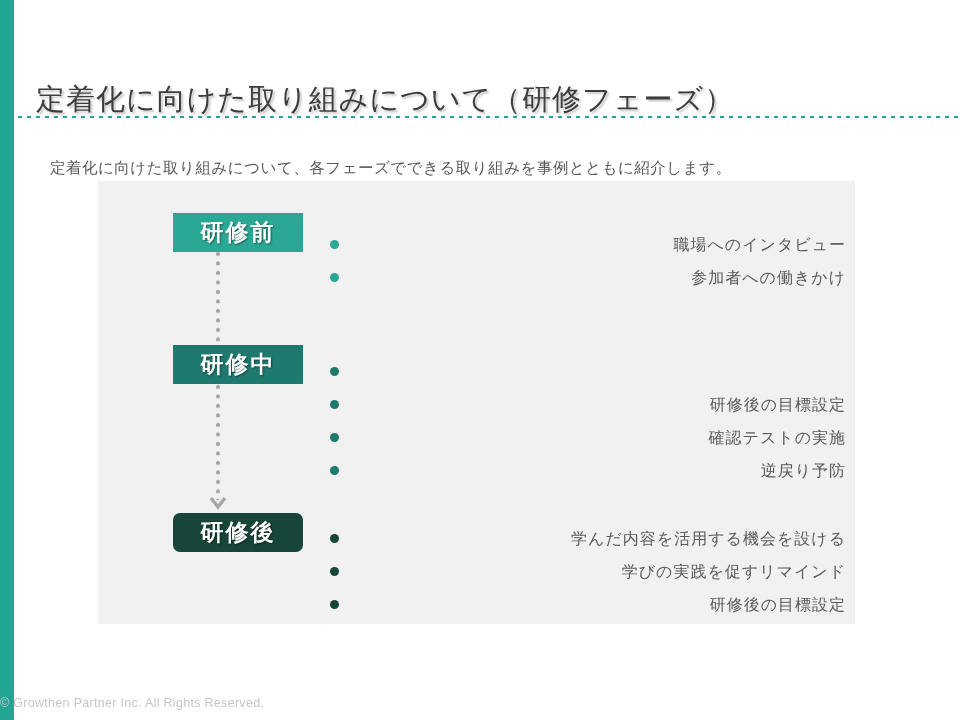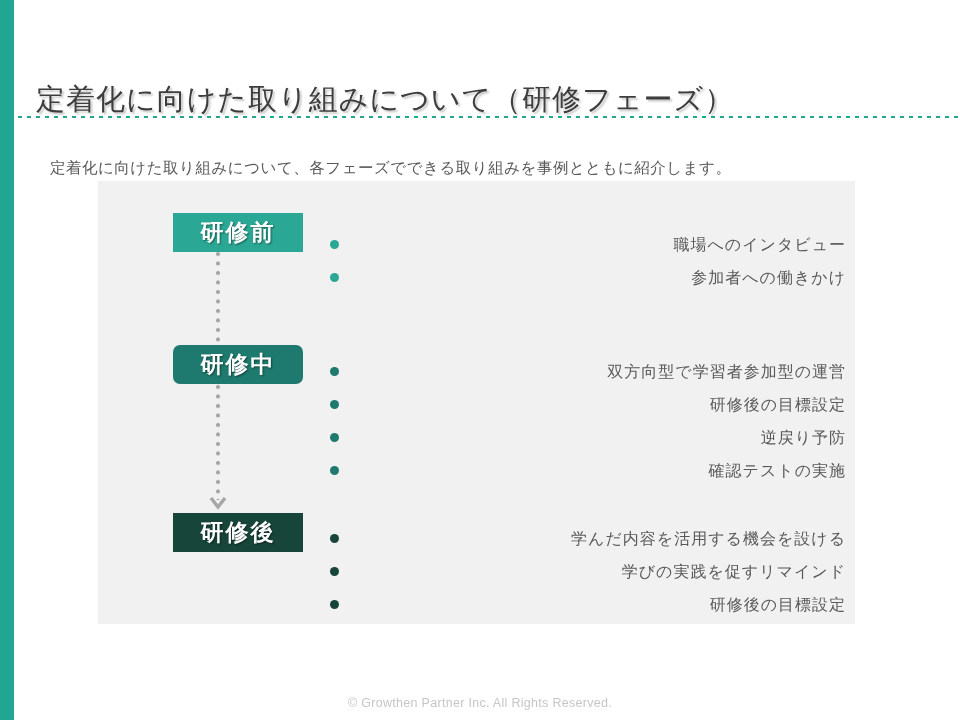--- a/index.html
+++ b/index.html
@@ -39,41 +39,41 @@
   
   .phase-box{
     position:absolute;left:153px;width:130px;height:39px;z-index:2;
     background:var(--c);
     color:#ffffff;font-size:23px;font-weight:bold;letter-spacing:2px;
     text-align:center;line-height:39px;
     text-shadow:1px 1px 2px rgba(0,0,0,0.45);
     margin-left:20px;
   }
   .box-1{top:213px;}
-  .box-2{top:345px;border-radius:7px;}
-  .box-3{top:513px;}
+  .box-2{top:345px;}
+  .box-3{top:513px;border-radius:7px;}
   
   ul.items{
     position:absolute;left:310px;width:520px;z-index:2;
     list-style:none;margin:16px;padding:0;text-align:right;
   }
   .list-1{top:212px;}
   .list-2{top:339px;}
   .list-3{top:506px;}
   ul.items li{
     position:relative;height:33px;line-height:33px;padding-left:35px;
     font-size:16px;color:var(--text);letter-spacing:1px;white-space:nowrap;
   }
   ul.items .dot{
     position:absolute;left:4px;top:12px;width:9px;height:9px;border-radius:50%;
     background:var(--c);
   }
   
   .footer{
-    position:absolute;left:0;top:696px;width:960px;text-align:center;
+    position:absolute;left:0;top:696px;width:960px;
     font-size:12.5px;color:var(--footer);letter-spacing:0.3px;
   }
 </style>
 </head>
 <body>
 
 <div class="strip"></div>
 
 <h1 class="title">定着化に向けた取り組みについて（研修フェーズ）</h1>
 
@@ -93,24 +93,24 @@
 <div class="phase-box box-1" style="--c: #2BA895;">研修前</div>
 
 <ul class="items list-1" style="--c: #2BA895;">
   <li><span class="dot"></span><span>職場へのインタビュー</span></li>
   <li><span class="dot"></span><span>参加者への働きかけ</span></li>
 </ul>
 
 <div class="phase-box box-2" style="--c: #1E7A6E;">研修中</div>
 
 <ul class="items list-2" style="--c: #1E7A6E;">
-  <li><span class="dot"></span><span>双方向型で学習者参加型の運営</span></li>
+  <li><span class="dot"></span></li>
   <li><span class="dot"></span><span>研修後の目標設定</span></li>
+  <li><span class="dot"></span><span>確認テストの実施</span></li>
   <li><span class="dot"></span><span>逆戻り予防</span></li>
-  <li><span class="dot"></span><span>確認テストの実施</span></li>
 </ul>
 
 <div class="phase-box box-3" style="--c: #17453A;">研修後</div>
 
 <ul class="items list-3" style="--c: #17453A;">
   <li><span class="dot"></span><span>学んだ内容を活用する機会を設ける</span></li>
   <li><span class="dot"></span><span>学びの実践を促すリマインド</span></li>
   <li><span class="dot"></span><span>研修後の目標設定</span></li>
 </ul>
 

